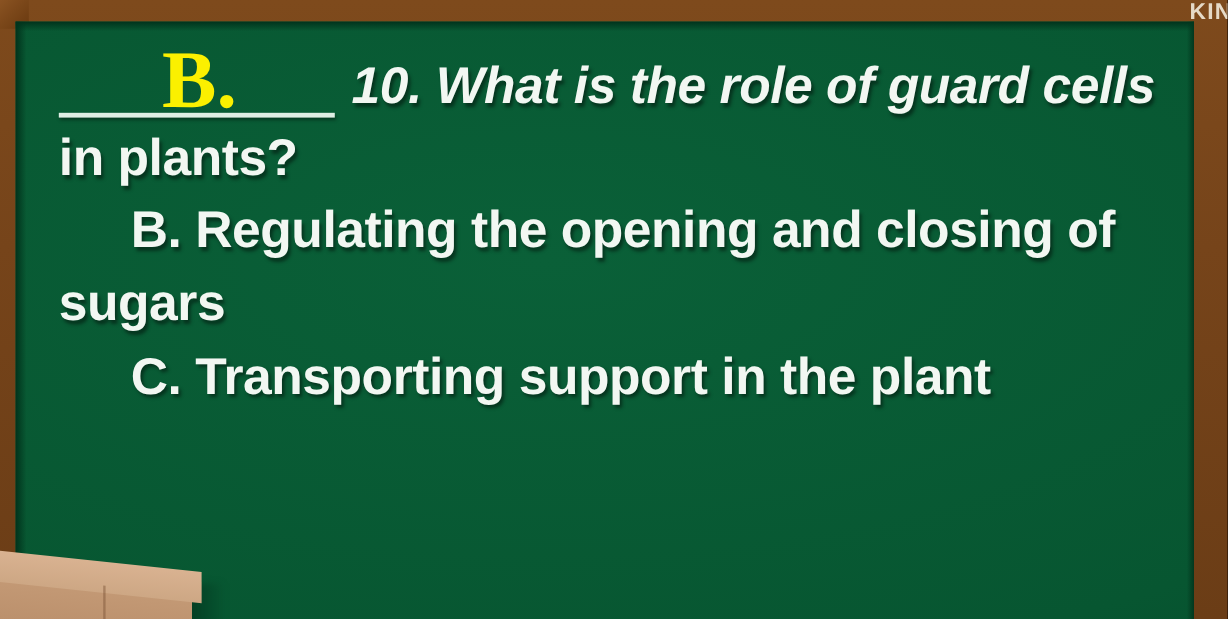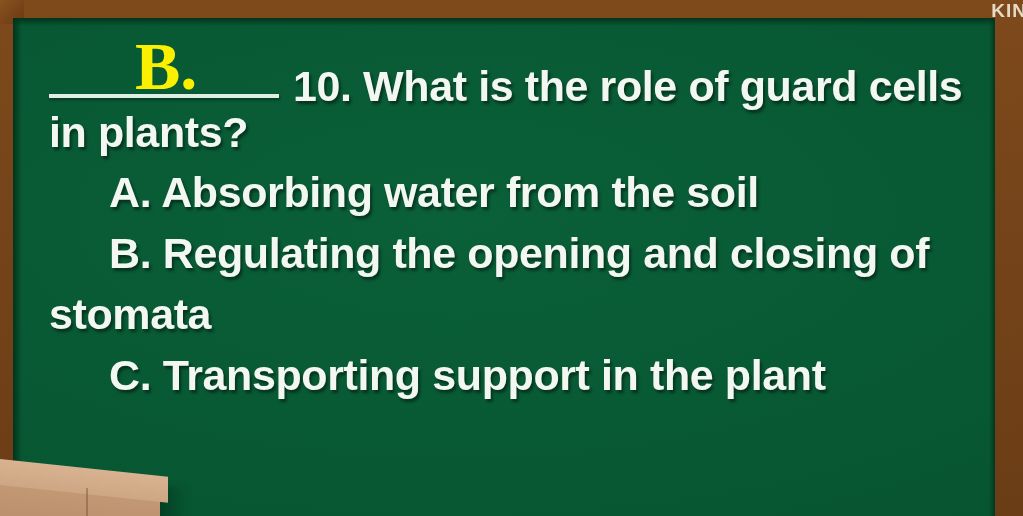--- a/index.html
+++ b/index.html
@@ -99,21 +99,22 @@
     font-weight: 700;
     font-size: 68px;
     line-height: 68px;
     letter-spacing: 0px;
     text-shadow: none;
     z-index: 3;
   }
   #stem-text-1 {
     position: absolute;
     left: 258px;
-    top: 14px;
+    top: 0;
+    font-style: italic;
   }
   #stem-text-2 {
     position: absolute;
     left: 14px;
     top: 0;
   }
 
   .option-row {
     position: relative;
     height: 61px;
@@ -200,29 +201,26 @@
       <div class="qline" id="stem-line-1">
         <div id="blank-underline"></div>
         <span id="answer-letter">B.</span>
         <span id="stem-text-1">10. What is the role of guard cells</span>
       </div>
 
       <div class="qline">
         <span id="stem-text-2">in plants?</span>
       </div>
 
-      <div class="option-row">
-        <span class="option-text">A. Absorbing water from the soil</span>
-      </div>
 
       <div class="option-row">
         <span class="option-text">B. Regulating the opening and closing of</span>
       </div>
       <div class="option-row">
-        <span class="option-wrap">stomata</span>
+        <span class="option-wrap">sugars</span>
       </div>
 
       <div class="option-row">
         <span class="option-text">C. Transporting support in the plant</span>
       </div>
 
 
     </div>
   </div>
 

